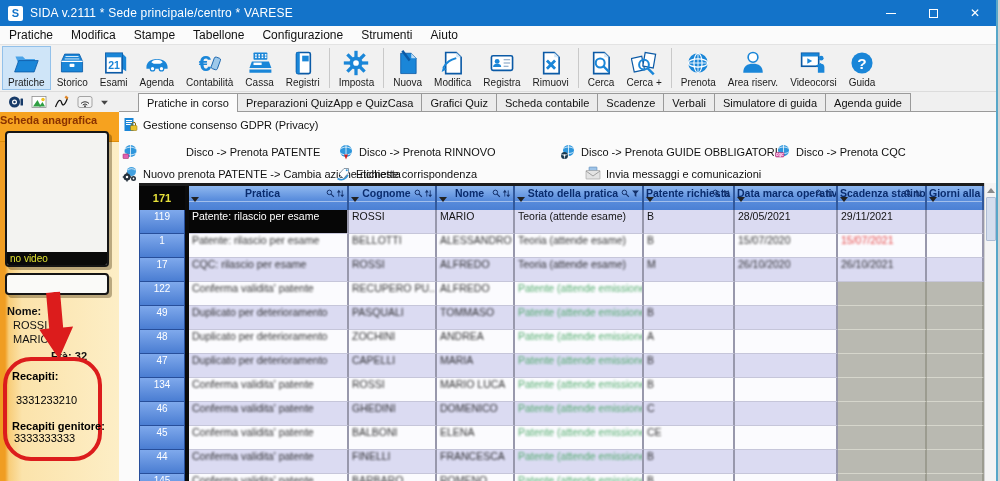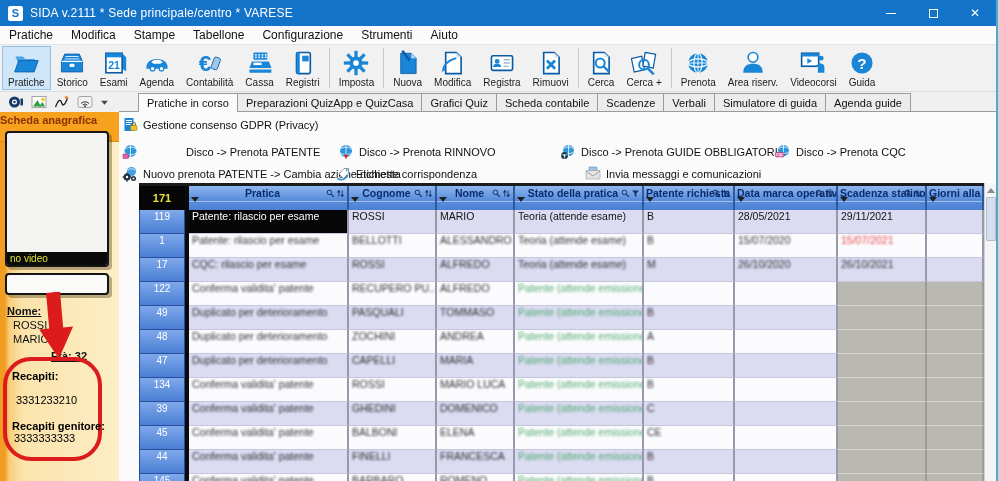--- a/index.html
+++ b/index.html
@@ -46,21 +46,21 @@
     background:linear-gradient(90deg,#f09d22 0px,#f09d22 5px,#f8cd79 9px,#fbe3ab 22px,#fdeec6 100%);}
   .sb-header{height:30px;background:#f6a21f;color:#8a3200;font-size:11px;font-weight:bold;
     text-align:left;line-height:17px;border-bottom:1px solid #dd8d0a;}
   .photo{position:absolute;left:5px;top:19px;width:104px;height:136px;background:#f3f3f1;
     border:2px solid #151515;border-radius:4px;box-shadow:3px 3px 0 rgba(60,40,0,.35);}
   .novideo{position:absolute;left:0;bottom:0;width:100%;height:13px;background:#0a0a0a;
     color:#dfe232;font-size:10px;line-height:13px;padding-left:3px;border-radius:0 0 2px 2px;}
   .smallbox{position:absolute;left:5px;top:161px;width:104px;height:22px;background:#fafaf8;
     border:2px solid #151515;border-radius:4px;box-shadow:3px 3px 0 rgba(60,40,0,.35);}
   .sb-nome{position:absolute;left:7px;top:192px;}
-  .sb-label{font-size:11px;font-weight:bold;color:#111;line-height:14px;text-decoration:underline;}
+  .sb-label{font-size:11px;font-weight:bold;color:#111;line-height:14px;}
   .sb-val{font-size:11px;color:#111;line-height:14px;padding-left:6px;}
   .sb-eta{position:absolute;left:7px;top:237px;padding-left:44px;}
   .red-arrow{position:absolute;left:38px;top:180px;transform:rotate(-5deg);}
   .red-circle{position:absolute;left:3px;top:245px;width:99px;height:104px;
     border:4px solid #dc1c1c;border-radius:28px;pointer-events:none;}
   .sb-recapiti{position:absolute;left:12px;top:258px;}
   .rc-l1{font-size:11px;font-weight:bold;}
   .rc-v1{font-size:11px;margin:12px 0 14px 4px;}
   .rc-l2{font-size:11px;font-weight:bold;}
   .rc-v2{font-size:11px;margin-left:2px;}
@@ -690,21 +690,21 @@
                 <div class="cell c-pratica"><span class="blur">Conferma validita' patente</span></div>
                 <div class="cell c-cognome"><span class="blur">ROSSI</span></div>
                 <div class="cell c-nome"><span class="blur">MARIO LUCA</span></div>
                 <div class="cell c-stato st-em"><span class="blur">Patente (attende emissione)</span></div>
                 <div class="cell c-pat"><span class="blur">B</span></div>
                 <div class="cell c-data"><span class="blur"></span></div>
                 <div class="cell c-scad grayed"><span class="blur"></span></div>
                 <div class="cell c-giorni grayed"></div>
               </div>
               <div class="trow lav">
-                <div class="ncell">39</div>
+                <div class="ncell">46</div>
                 <div class="bsep"></div>
                 <div class="cell c-pratica"><span class="blur">Conferma validita' patente</span></div>
                 <div class="cell c-cognome"><span class="blur">GHEDINI</span></div>
                 <div class="cell c-nome"><span class="blur">DOMENICO</span></div>
                 <div class="cell c-stato st-em"><span class="blur">Patente (attende emissione)</span></div>
                 <div class="cell c-pat"><span class="blur">C</span></div>
                 <div class="cell c-data"><span class="blur"></span></div>
                 <div class="cell c-scad grayed"><span class="blur"></span></div>
                 <div class="cell c-giorni grayed"></div>
               </div>

